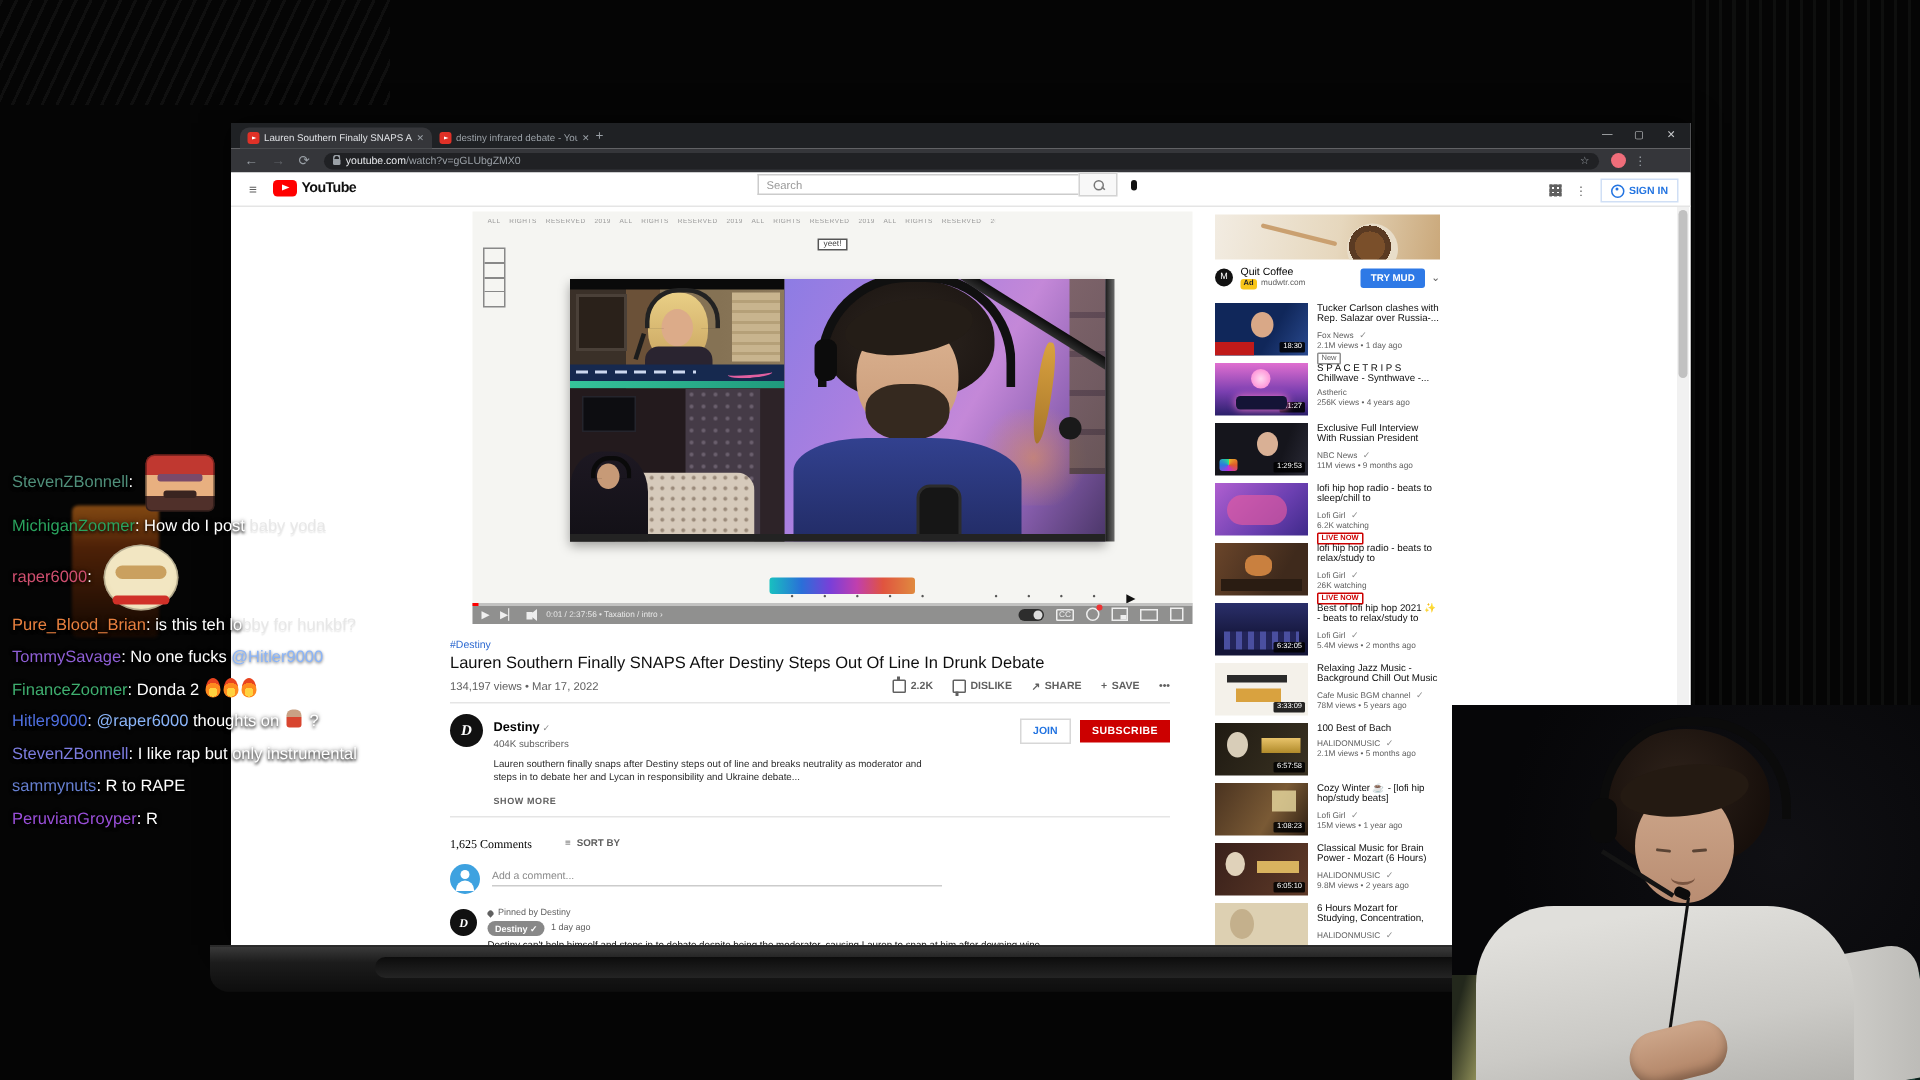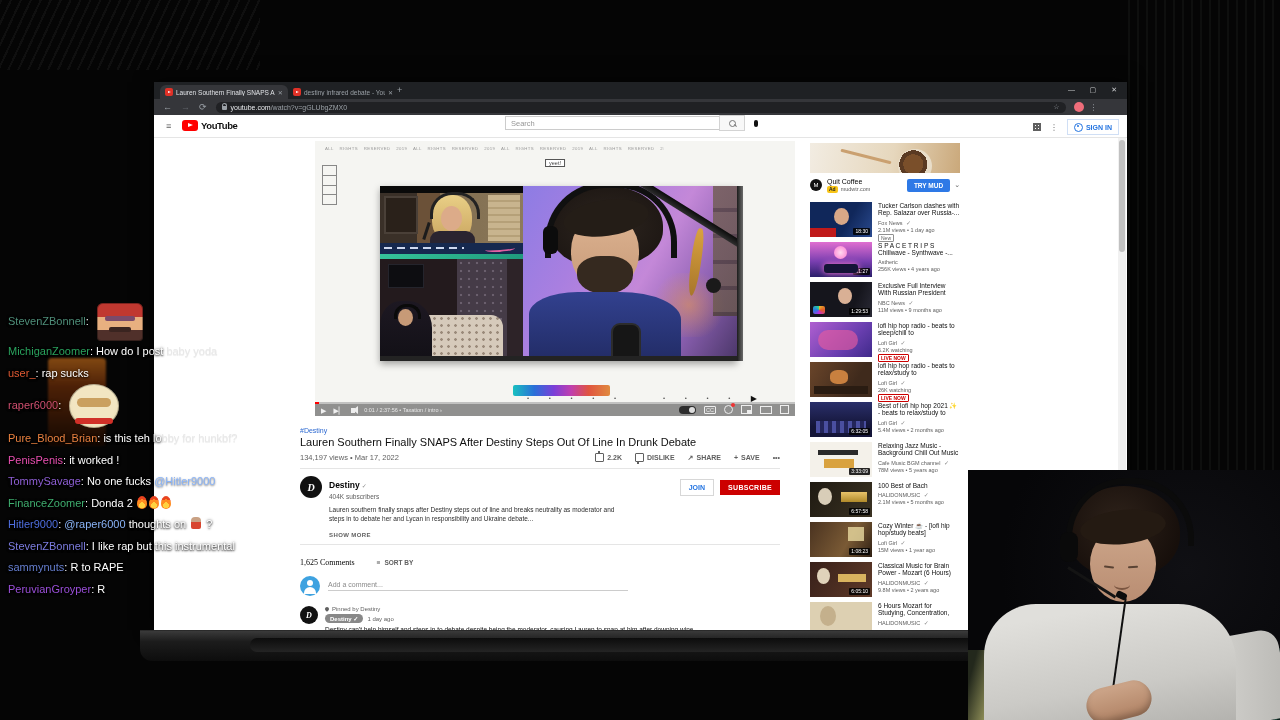--- a/index.html
+++ b/index.html
@@ -656,52 +656,46 @@
   <div id="chat">
   <div class="chat-msg">
     <span class="uname" style="color: rgb(79, 143, 122);">StevenZBonnell</span><span class="colon">: </span><span class="mbody"><span class="emote em-mario"></span></span>
   </div>
 
   <div class="chat-msg">
     <span class="uname" style="color: rgb(42, 163, 94); margin-top: 12px;">MichiganZoomer</span><span class="colon">: </span><span class="mbody"><span class="mtext">How do I post </span><span class="mfade">baby yoda</span></span>
   </div>
 
 
-  <div class="chat-msg">
-    <span class="uname" style="color: rgb(224, 90, 51);">user_</span><span class="colon">: </span><span class="mbody"><span class="mtext">rap sucks</span></span>
-  </div>
 
   <div class="chat-msg">
     <span class="uname" style="color: rgb(207, 79, 111);">raper6000</span><span class="colon">: </span><span class="mbody"><span class="emote em-dog"></span></span>
   <i class="fireglow"></i></div>
 
   <div class="chat-msg">
     <span class="uname" style="color: rgb(232, 128, 63);">Pure_Blood_Brian</span><span class="colon">: </span><span class="mbody"><span class="mtext">is this teh lo</span><span class="mfade">bby for hunkbf?</span></span>
   </div>
 
-  <div class="chat-msg">
-    <span class="uname" style="color: rgb(232, 79, 176);">PenisPenis</span><span class="colon">: </span><span class="mbody"><span class="mtext">it worked !</span></span>
-  </div>
 
 
   <div class="chat-msg">
     <span class="uname" style="color: rgb(143, 95, 214);">TommySavage</span><span class="colon">: </span><span class="mbody"><span class="mtext">No one fucks </span><span class="mmention">@Hitler9000</span></span>
   </div>
 
 
   <div class="chat-msg">
     <span class="uname" style="color: rgb(63, 174, 111);">FinanceZoomer</span><span class="colon">: </span><span class="mbody"><span class="mtext">Donda 2 </span><span class="flame"></span><span class="flame"></span><span class="flame"></span></span>
   </div>
 
   <div class="chat-msg">
     <span class="uname" style="color: rgb(79, 111, 224);">Hitler9000</span><span class="colon">: </span><span class="mbody"><span class="mmention">@raper6000</span><span class="mtext"> thoughts on </span><span class="chfig"></span><span class="mtext"> ?</span></span>
   </div>
 
   <div class="chat-msg">
-    <span class="uname" style="color: rgb(125, 125, 225);">StevenZBonnell</span><span class="colon">: </span><span class="mbody"><span class="mtext">I like rap but this instrumental</span></span>
+    <span class="uname" style="color: rgb(125, 125, 225);">StevenZBonnell</span><span class="colon">: </span><span class="mbody"><span class="mtext">I like rap but only instrumental</span></span>
   </div>
 
   <div class="chat-msg">
     <span class="uname" style="color: rgb(102, 127, 208);">sammynuts</span><span class="colon">: </span><span class="mbody"><span class="mtext">R to RAPE</span></span>
   </div>
 
   <div class="chat-msg">
     <span class="uname" style="color: rgb(154, 79, 217);">PeruvianGroyper</span><span class="colon">: </span><span class="mbody"><span class="mtext">R</span></span>
   </div>
 </div>

